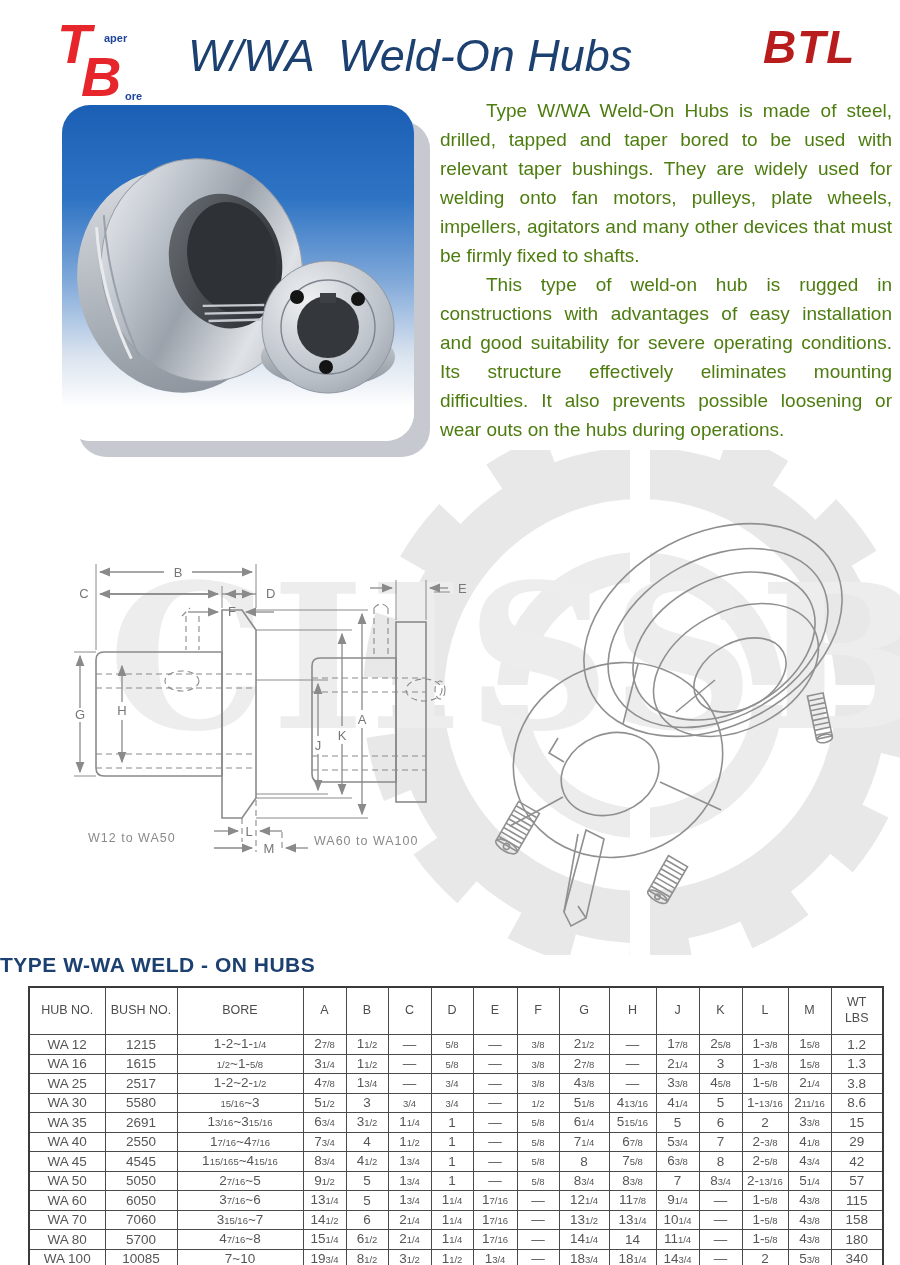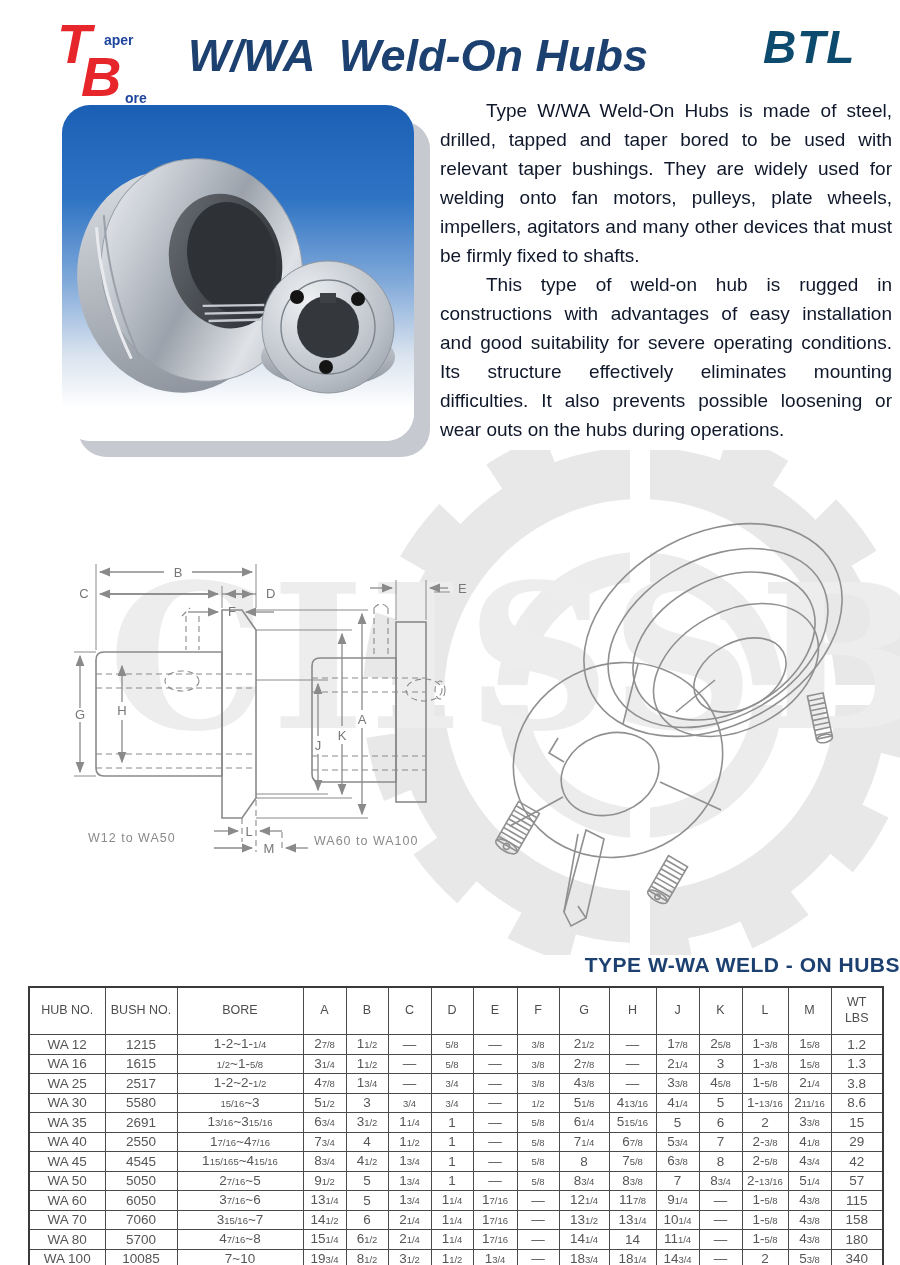--- a/index.html
+++ b/index.html
@@ -5,59 +5,59 @@
   html,body{margin:0;padding:0;}
   body{
     width:900px;height:1265px;position:relative;background:#ffffff;
     font-family:"Liberation Sans", sans-serif;overflow:hidden;
   }
   
   .logo{position:absolute;left:57px;top:16px;width:125px;height:88px;}
   .logo .big{position:absolute;font-style:italic;font-weight:900;font-size:56px;line-height:1;color:#e7262b;}
   .logo .t{left:0;top:0;}
   .logo .b{left:24px;top:33px;}
-  .logo .small{position:absolute;font-weight:700;font-size:14px;color:#1e459c;}
+  .logo .small{position:absolute;font-weight:700;font-size:11px;color:#1e459c;}
   .logo .taper{left:47px;top:16px;}
   .logo .ore{left:68px;top:66px;margin-top:8px;}
   .page-title{
     position:absolute;left:188px;top:30px;width:570px;
-    font-size:45px;font-weight:700;font-style:italic;color:#1c4070;
+    font-size:45px;font-weight:400;font-style:italic;color:#1c4070;
     white-space:pre;letter-spacing:0px;
   }
   .brand{
     position:absolute;left:763px;top:20px;
-    font-size:46px;font-weight:700;font-style:italic;color:#0c4a6e;letter-spacing:1px;
+    font-size:46px;font-weight:700;font-style:italic;color:#b91c1c;letter-spacing:1px;
   }
   
   .photo-box{
     position:absolute;left:62px;top:105px;width:352px;height:336px;
     border-radius:28px;overflow:hidden;
     box-shadow:16px 16px 0 0 #c6c9d0;
     background:linear-gradient(180deg,#1a5fb4 0%,#2f74c4 28%,#7fa8d9 52%,#d8e2ee 74%,#ffffff 90%);
   }
   .intro{
     position:absolute;left:440px;top:96px;width:452px;
-    color:#0f172a;font-size:19px;line-height:29px;text-align:justify;
+    color:#4d7c0f;font-size:19px;line-height:29px;text-align:justify;
   }
   .intro p{margin:0;text-indent:46px;}
   
   .middle{position:absolute;left:0;top:450px;width:900px;height:505px;overflow:hidden;}
   .wm-text{
     position:absolute;left:108px;top:108px;z-index:1;
     font-family:"DejaVu Serif", serif;font-weight:700;
     font-size:200px;line-height:200px;color:#ededed;letter-spacing:4px;
   }
   .wm-gear{position:absolute;left:0;top:0;z-index:0;}
   .diagram{position:absolute;z-index:2;}
   .d-left{left:70px;top:100px;}
   .d-right{left:298px;top:100px;}
   .d-explode{left:468px;top:62px;}
   
   .table-title{
-    position:absolute;left:0;top:953px;width:900px;text-align:right;
+    position:absolute;left:0;top:953px;width:900px;text-align:left;
     font-size:21px;font-weight:700;color:#1c4070;letter-spacing:0.5px;z-index:3;
   }
   .table-outer{
     position:absolute;left:28px;top:986px;width:858px;z-index:3;
     border-bottom:1px solid #444;padding-bottom:3px;
   }
   table.spec{
     border-collapse:collapse;table-layout:fixed;width:856px;
     border:2px solid #3a3a3a;background:#fff;
   }

